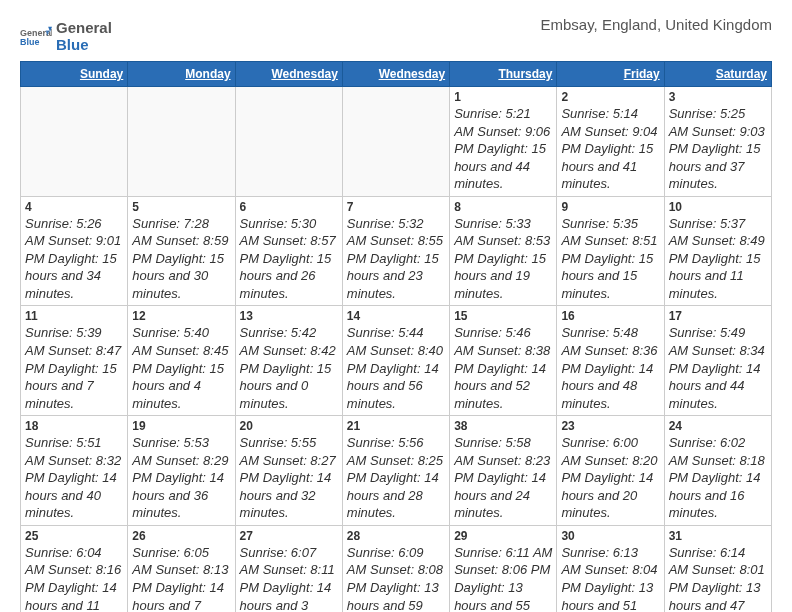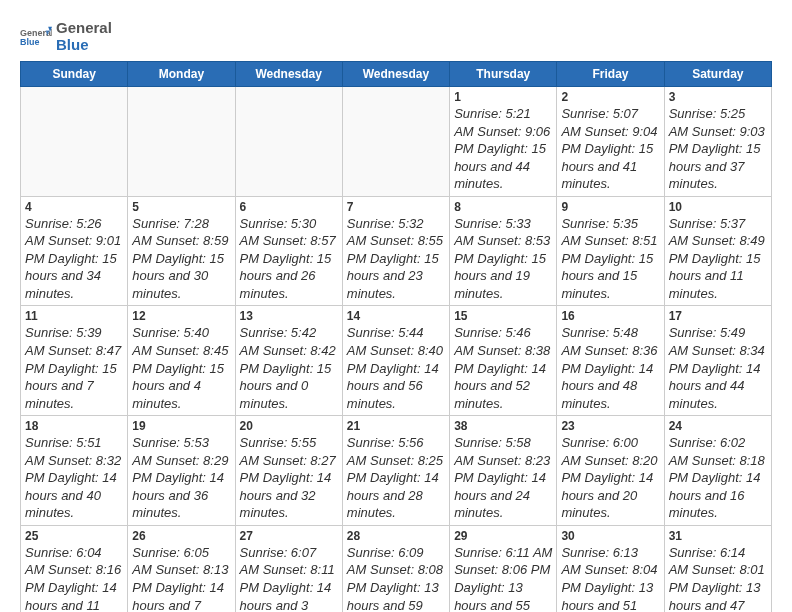--- a/index.html
+++ b/index.html
@@ -61,22 +61,23 @@
       border-collapse: collapse;
       width: 100%;
       table-layout: fixed;
     }
     .calendar th {
       background: #2a6db5;
       color: #fff;
       font-size: 12px;
       font-weight: bold;
       padding: 5px 4px;
-      text-align: center;
+      text-align: right;
       border: 1px solid #1a5a9a;
+      text-decoration: underline;
     }
     .calendar td {
       border: 1px solid #ccc;
       vertical-align: top;
       padding: 3px 4px;
       font-size: 10px;
       color: #333;
       background: #fff;
       height: 78px;
     }
@@ -117,20 +118,21 @@
       <polygon points="44,2 50,2 47,10" fill="#2a6db5"></polygon>
       <polygon points="40,8 46,8 43,16" fill="#2a6db5" opacity="0.8"></polygon>
     </svg>
   </svg>
       <div class="logo-text">
         <span class="logo-general">General</span>
         <span class="logo-blue">Blue</span>
       </div>
     </div>
     <div class="title-block">
+      <div class="subtitle">Embsay, England, United Kingdom</div>
     </div>
   </div>
 
   <table class="calendar">
     <thead>
       <tr>
       <th>Sunday</th>
           <th>Monday</th>
           <th>Wednesday</th>
           <th>Wednesday</th>
@@ -147,21 +149,21 @@
           <td class="empty"></td>
           <td>
             <span class="day-num">1</span>
             <div class="day-info">Sunrise: 5:21 AM
 Sunset: 9:06 PM
 Daylight: 15 hours
 and 44 minutes.</div>
           </td>
           <td>
             <span class="day-num">2</span>
-            <div class="day-info">Sunrise: 5:07 AM
+            <div class="day-info">Sunrise: 5:14 AM
 Sunset: 9:04 PM
 Daylight: 15 hours
 and 41 minutes.</div>
           </td>
           <td>
             <span class="day-num">3</span>
             <div class="day-info">Sunrise: 5:25 AM
 Sunset: 9:03 PM
 Daylight: 15 hours
 and 37 minutes.</div>

